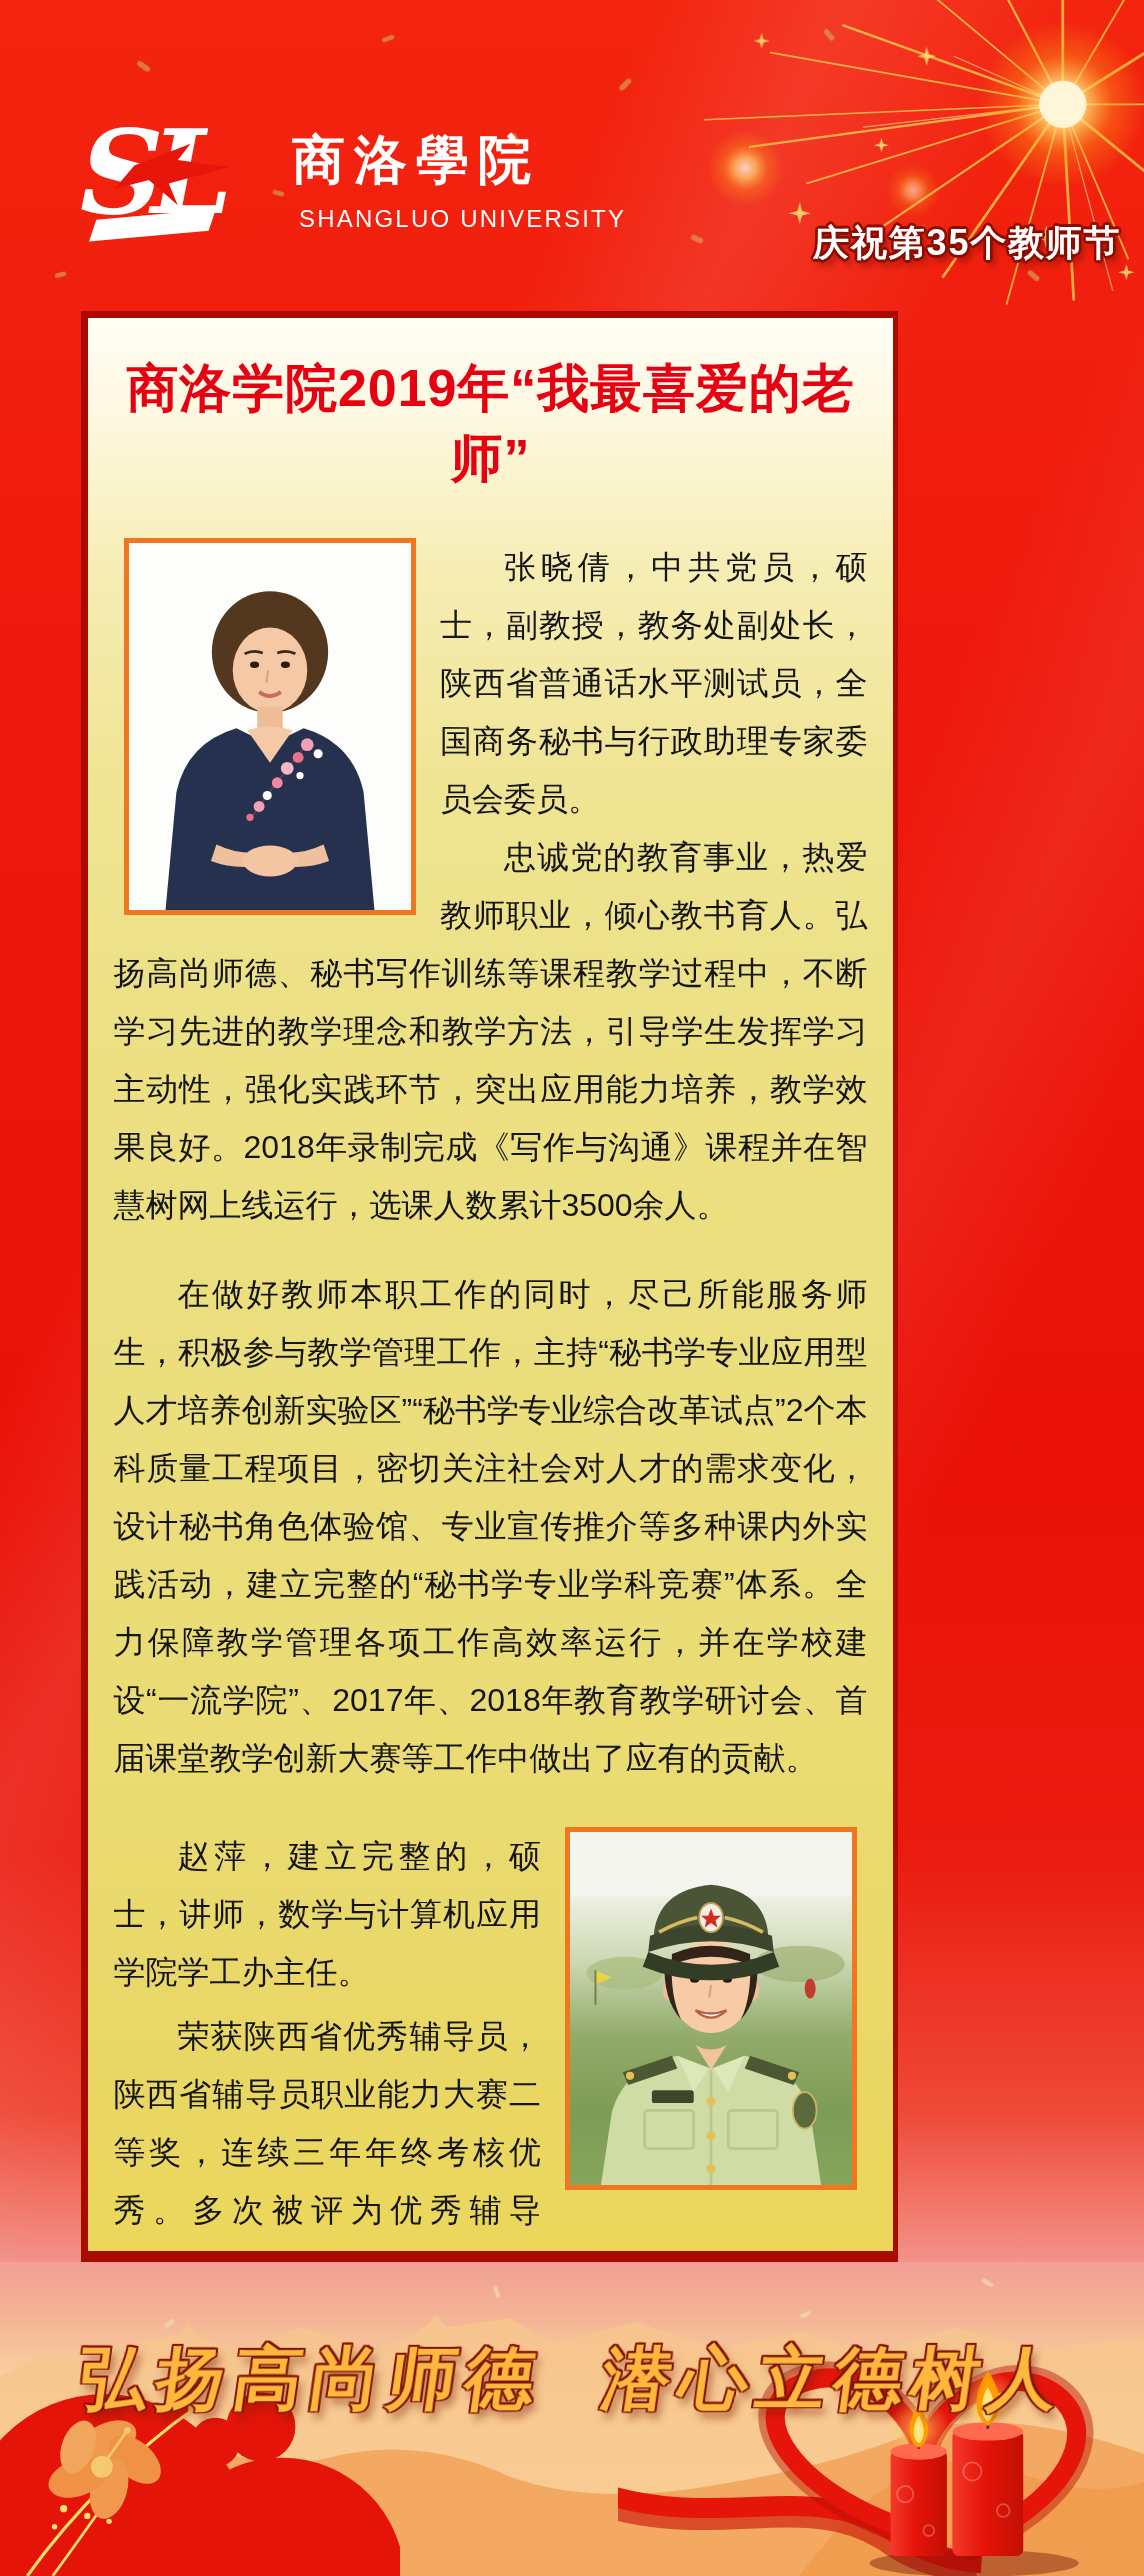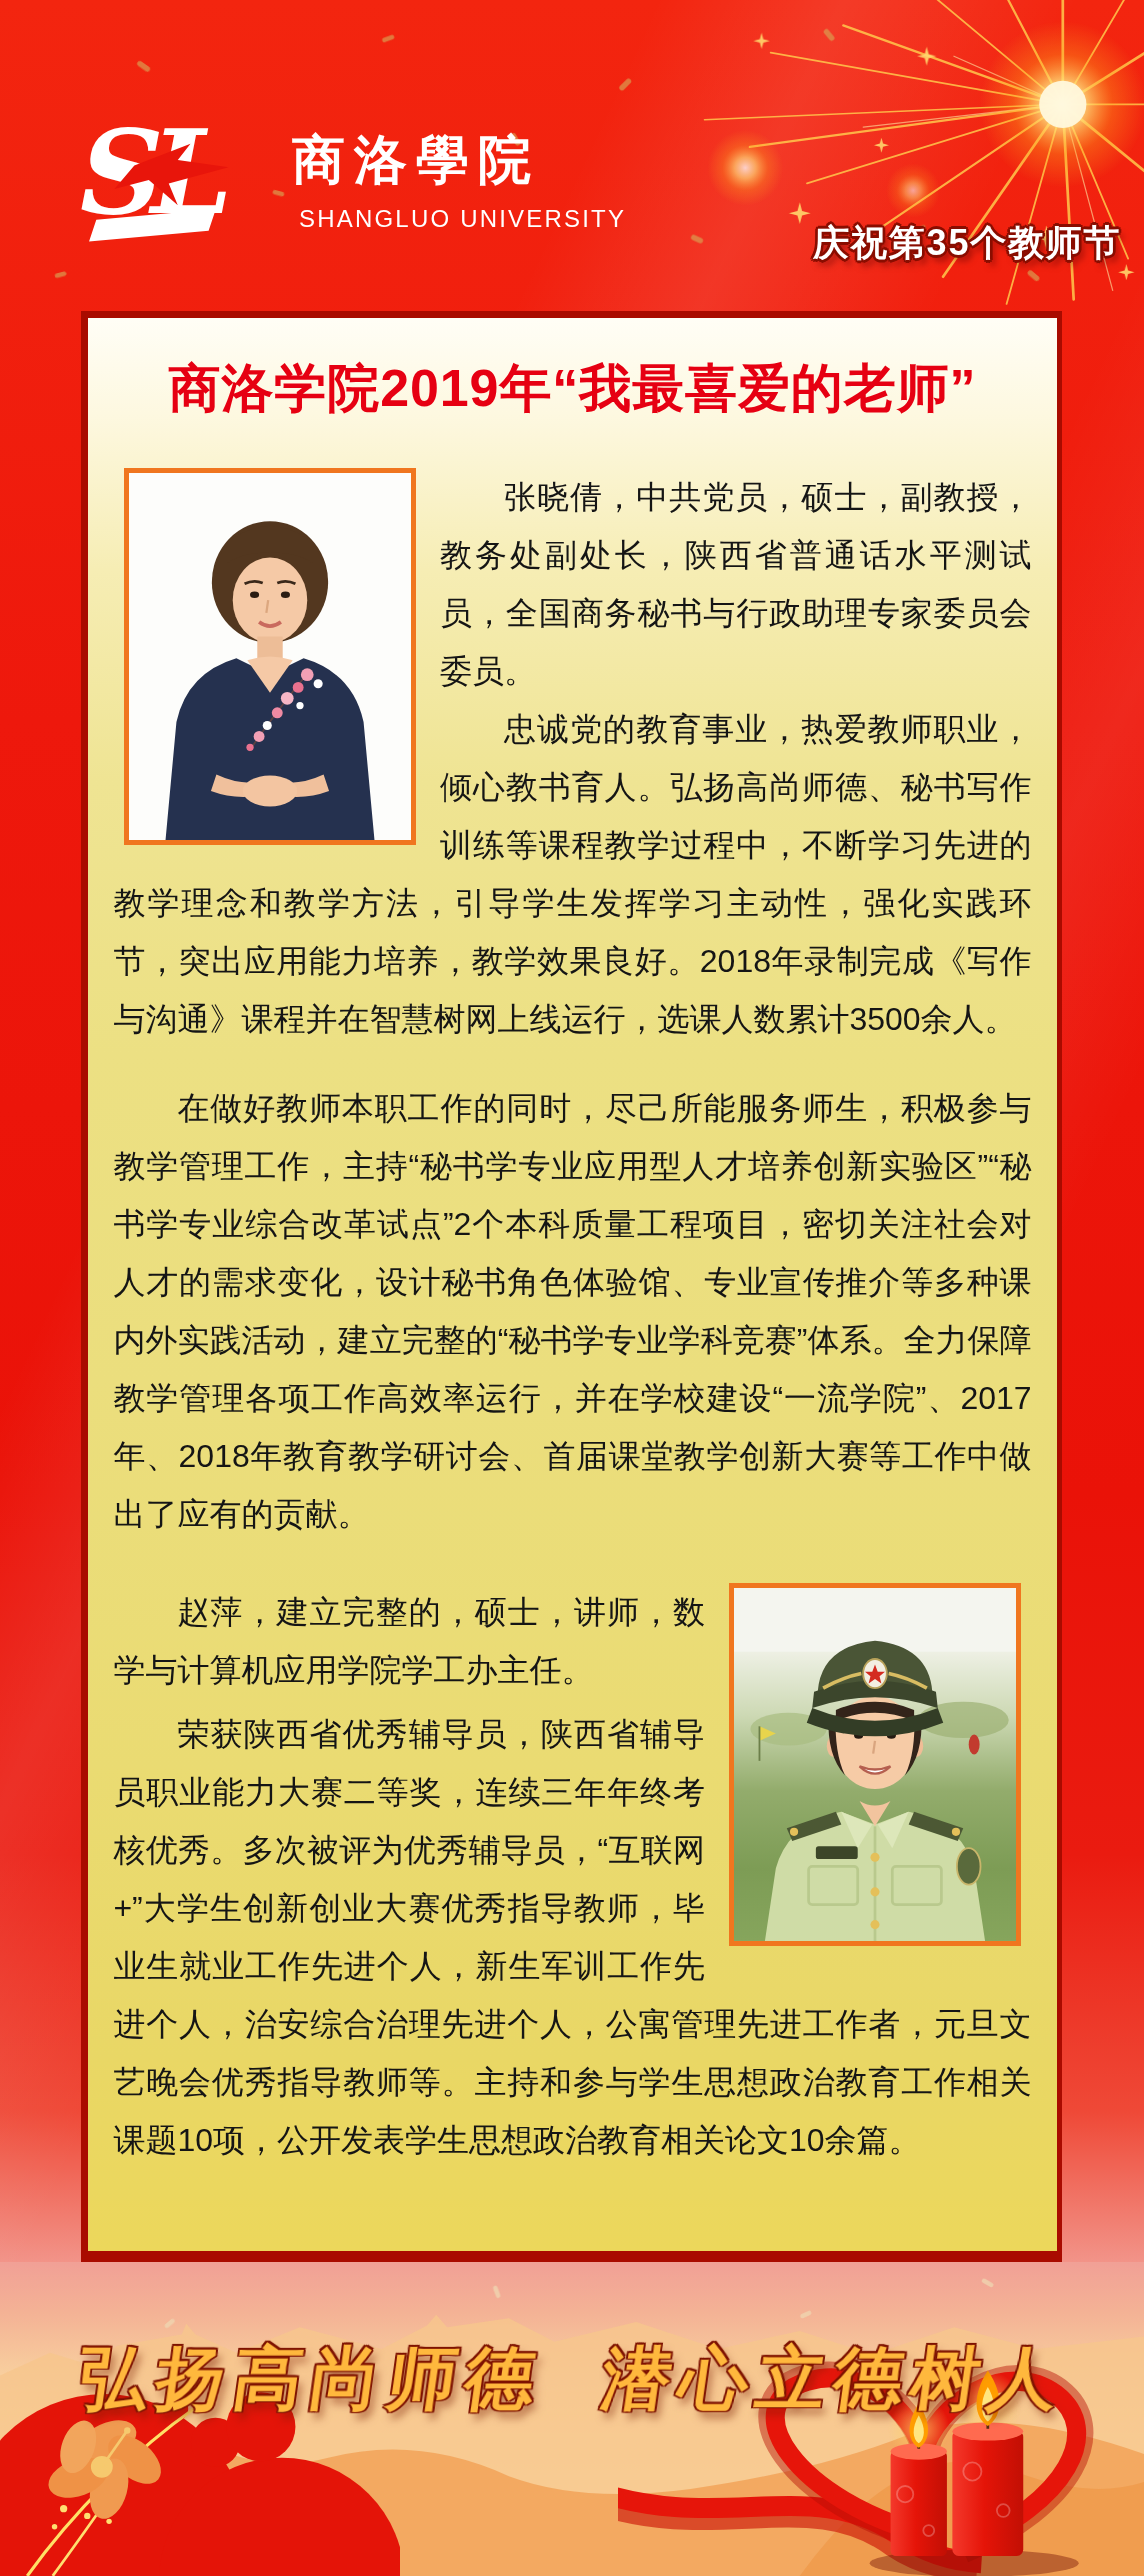--- a/index.html
+++ b/index.html
@@ -12,21 +12,21 @@
   .header{position:absolute;left:0;top:0;width:100%;height:313px;z-index:4;}
   .logo{position:absolute;left:78px;top:102px;display:flex;align-items:center;gap:18px;}
   .logo-mark{width:196px;height:154px;}
   .logo-cn{color:#fff;font-size:53px;font-weight:bold;letter-spacing:9px;font-family:"DejaVu Serif","Liberation Serif",serif;}
   .logo-en{color:#fff;font-size:24px;font-weight:normal;letter-spacing:2.2px;margin-top:7.3px;margin-left:7px;}
   .banner-title{position:absolute;right:23.6px;top:185px;font-size:36px;font-weight:bold;color:#fff;letter-spacing:1.8px;
     text-shadow:2.7px 0 0 #8a0d00,-2.7px 0 0 #8a0d00,0 2.7px 0 #8a0d00,0 -2.7px 0 #8a0d00,1.8px 1.8px 0 #8a0d00,-1.8px 1.8px 0 #8a0d00,1.8px -1.8px 0 #8a0d00,-1.8px -1.8px 0 #8a0d00,4.5px 5.5px 6.4px rgba(90,0,0,.55);margin-top:34px;}
   .firework{position:absolute;right:0;top:0;width:491px;height:313px;z-index:2;pointer-events:none;}
   .confetti{position:absolute;inset:0;width:1145px;height:2576px;z-index:2;pointer-events:none;}
   
-  .card{position:absolute;left:81px;top:311px;width:981px;height:1951px;z-index:5;box-sizing:border-box;
+  .card{position:absolute;left:81px;top:311px;width:817px;height:1951px;z-index:5;box-sizing:border-box;
     border-style:solid;border-color:#a90b00;border-width:7.3px 5.5px 11px 7.3px;
     background:linear-gradient(180deg,#fffef6 0%,#fdf8e0 5%,#f6edb4 13%,#efe493 24%,#ece08３ 38%,#ebde7d 55%,#eadb72 75%,#e9d765 90%,#ecd75b 100%);
     background:linear-gradient(180deg,#fffef6 0%,#fdf8e0 5%,#f6edb4 13%,#efe493 24%,#ece083 38%,#ebde7d 55%,#eadb72 75%,#e9d765 90%,#ecd75b 100%);
     padding:23.6px 25.4px 0 25.4px;overflow:hidden;}
   .card-title{margin:12.7px 0 44px 0;text-align:center;font-size:52px;font-weight:bold;color:#e60012;letter-spacing:0.9px;}
   .teacher{overflow:visible;}
   .teacher::after{content:"";display:block;clear:both;}
   .teacher p{margin:0;font-size:32px;line-height:58px;color:#151515;text-align:justify;text-indent:2em;font-weight:500;}
   .p-gap{margin-top:31px !important;}
   .p-gap-sm{margin-top:5.5px !important;}

